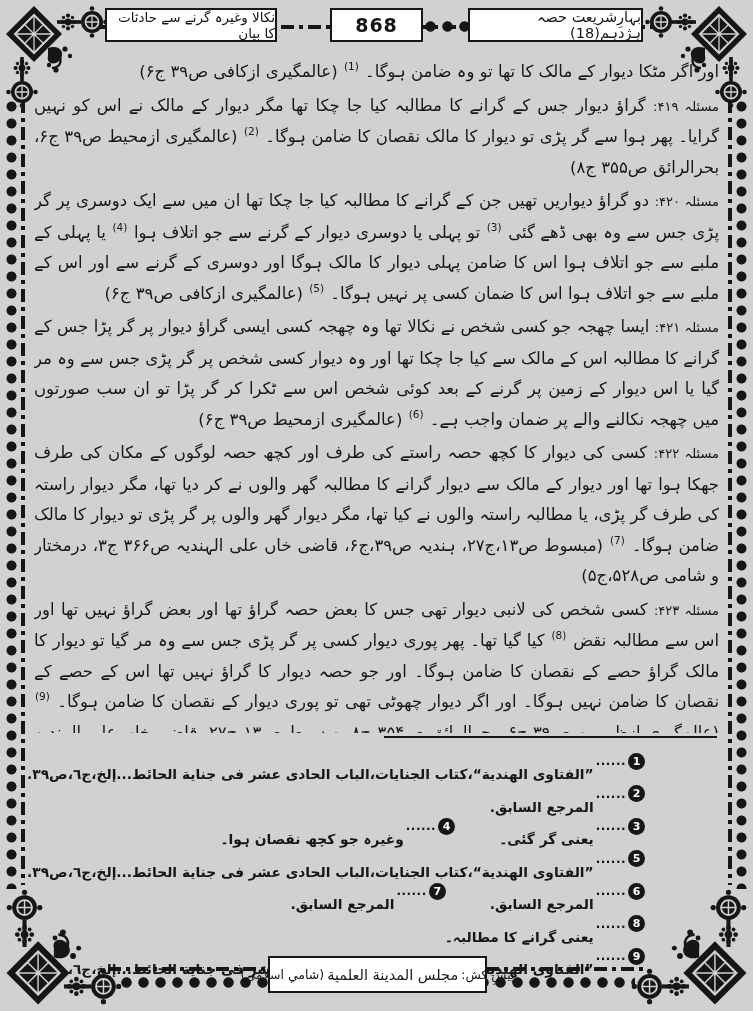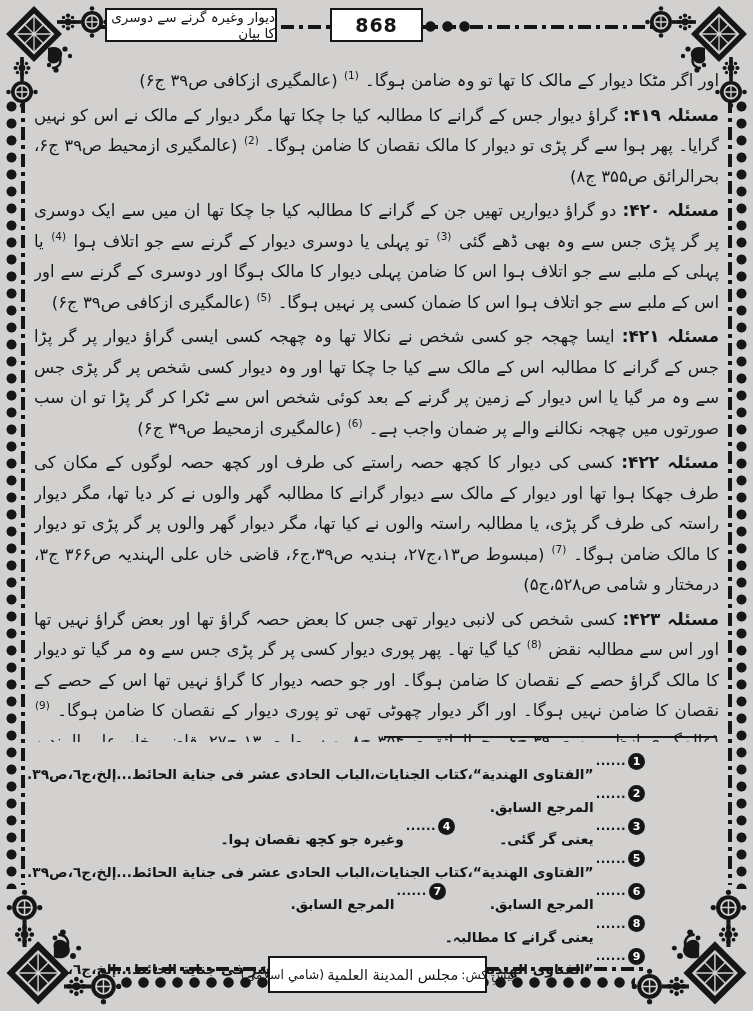--- a/index.html
+++ b/index.html
@@ -54,25 +54,25 @@
     position:absolute;top:8px;height:34px;z-index:3;
     background:#fff;border:2px solid #161616;
     display:flex;align-items:center;justify-content:center;
     box-sizing:border-box;direction:rtl;
   }
   .hbox.series{left:468px;width:175px;font-size:14.5px;}
   .hbox.pageno{left:330px;width:93px;font-size:19px;font-weight:bold;letter-spacing:1px;direction:ltr;font-family:"DejaVu Sans",sans-serif;}
   .hbox.chapter{left:105px;width:172px;font-size:13.5px;}
   
   .main-text{
-    position:absolute;top:66px;right:34px;left:34px;max-height:676px;overflow:hidden;
+    position:absolute;top:57px;right:34px;left:34px;max-height:676px;overflow:hidden;
     direction:rtl;text-align:justify;
   }
   .para{margin:0 0 3px 0;font-size:16.5px;line-height:30.5px;}
-  .para .mas-label{font-weight:bold;font-size:17px;letter-spacing:.2px;}
+  .para .mas-label{font-weight:normal;font-size:13px;letter-spacing:.2px;}
   .para sup.ref{font-size:10.5px;vertical-align:7px;line-height:0;padding:0 1px;}
   
   .fn-sep{position:absolute;top:736px;right:36px;width:333px;height:2px;background:#161616;}
   .footnotes{position:absolute;top:745px;right:108px;left:96px;direction:rtl;}
   .fn-row{display:flex;gap:44px;justify-content:flex-start;align-items:center;height:32.5px;}
   .fn{display:inline-flex;align-items:center;white-space:nowrap;max-width:100%;}
   .fn-num{
     flex:0 0 auto;width:17px;height:17px;border-radius:50%;
     background:#161616;color:#ffffff;font-size:11px;font-weight:bold;
     display:inline-flex;align-items:center;justify-content:center;direction:ltr;
@@ -170,25 +170,28 @@
   <svg class="corner tr">
       <use href="#corner-ornament"></use>
     </svg>
   <svg class="corner bl">
       <use href="#corner-ornament"></use>
     </svg>
   <svg class="corner br">
       <use href="#corner-ornament"></use>
     </svg>
 
+  <div class="hbox series">
+    <span>بہارِشریعت حصہ ہژدہم(18)</span>
+  </div>
   <div class="hbox pageno">
     <span>868</span>
   </div>
   <div class="hbox chapter">
-    <span>دیوار وغیرہ گرنے سے دوسری کا بیان</span>
+    <span>نکالا وغیرہ گرنے سے حادثات کا بیان</span>
   </div>
 
   <div class="main-text">
     <div>
         <p class="para"><span>اور اگر مٹکا دیوار کے مالک کا تھا تو وہ ضامن ہوگا۔</span> <sup class="ref">(1)</sup> <span>(عالمگیری ازکافی ص۳۹ ج۶)</span> </p>
         <p class="para"><b class="mas-label">مسئلہ ۴۱۹:</b> <span>گراؤ دیوار جس کے گرانے کا مطالبہ کیا جا چکا تھا مگر دیوار کے مالک نے اس کو نہیں گرایا۔ پھر ہوا سے گر پڑی تو دیوار کا مالک نقصان کا ضامن ہوگا۔</span> <sup class="ref">(2)</sup> <span>(عالمگیری ازمحیط ص۳۹ ج۶، بحرالرائق ص۳۵۵ ج۸)</span> </p>
         <p class="para"><b class="mas-label">مسئلہ ۴۲۰:</b> <span>دو گراؤ دیواریں تھیں جن کے گرانے کا مطالبہ کیا جا چکا تھا ان میں سے ایک دوسری پر گر پڑی جس سے وہ بھی ڈھے گئی</span> <sup class="ref">(3)</sup> <span>تو پہلی یا دوسری دیوار کے گرنے سے جو اتلاف ہوا</span> <sup class="ref">(4)</sup> <span>یا پہلی کے ملبے سے جو اتلاف ہوا اس کا ضامن پہلی دیوار کا مالک ہوگا اور دوسری کے گرنے سے اور اس کے ملبے سے جو اتلاف ہوا اس کا ضمان کسی پر نہیں ہوگا۔</span> <sup class="ref">(5)</sup> <span>(عالمگیری ازکافی ص۳۹ ج۶)</span> </p>
         <p class="para"><b class="mas-label">مسئلہ ۴۲۱:</b> <span>ایسا چھجہ جو کسی شخص نے نکالا تھا وہ چھجہ کسی ایسی گراؤ دیوار پر گر پڑا جس کے گرانے کا مطالبہ اس کے مالک سے کیا جا چکا تھا اور وہ دیوار کسی شخص پر گر پڑی جس سے وہ مر گیا یا اس دیوار کے زمین پر گرنے کے بعد کوئی شخص اس سے ٹکرا کر گر پڑا تو ان سب صورتوں میں چھجہ نکالنے والے پر ضمان واجب ہے۔</span> <sup class="ref">(6)</sup> <span>(عالمگیری ازمحیط ص۳۹ ج۶)</span> </p>
         <p class="para"><b class="mas-label">مسئلہ ۴۲۲:</b> <span>کسی کی دیوار کا کچھ حصہ راستے کی طرف اور کچھ حصہ لوگوں کے مکان کی طرف جھکا ہوا تھا اور دیوار کے مالک سے دیوار گرانے کا مطالبہ گھر والوں نے کر دیا تھا، مگر دیوار راستہ کی طرف گر پڑی، یا مطالبہ راستہ والوں نے کیا تھا، مگر دیوار گھر والوں پر گر پڑی تو دیوار کا مالک ضامن ہوگا۔</span> <sup class="ref">(7)</sup> <span>(مبسوط ص۱۳،ج۲۷، ہندیہ ص۳۹،ج۶، قاضی خاں علی الہندیہ ص۳۶۶ ج۳، درمختار و شامی ص۵۲۸،ج۵)</span> </p>
         <p class="para"><b class="mas-label">مسئلہ ۴۲۳:</b> <span>کسی شخص کی لانبی دیوار تھی جس کا بعض حصہ گراؤ تھا اور بعض گراؤ نہیں تھا اور اس سے مطالبہ نقض</span> <sup class="ref">(8)</sup> <span>کیا گیا تھا۔ پھر پوری دیوار کسی پر گر پڑی جس سے وہ مر گیا تو دیوار کا مالک گراؤ حصے کے نقصان کا ضامن ہوگا۔ اور جو حصہ دیوار کا گراؤ نہیں تھا اس کے حصے کے نقصان کا ضامن نہیں ہوگا۔ اور اگر دیوار چھوٹی تھی تو پوری دیوار کے نقصان کا ضامن ہوگا۔</span> <sup class="ref">(9)</sup> <span>(عالمگیری ازظہیریہ ص۳۹،ج۶، بحرالرائق ص۳۵۴ ج۸، مبسوط ص۱۳ ج۲۷، قاضی خاں علی الہندیہ ص۳۶۶،ج۳، شامی و درمختار ص۵۲۹،ج۵)</span> </p>

